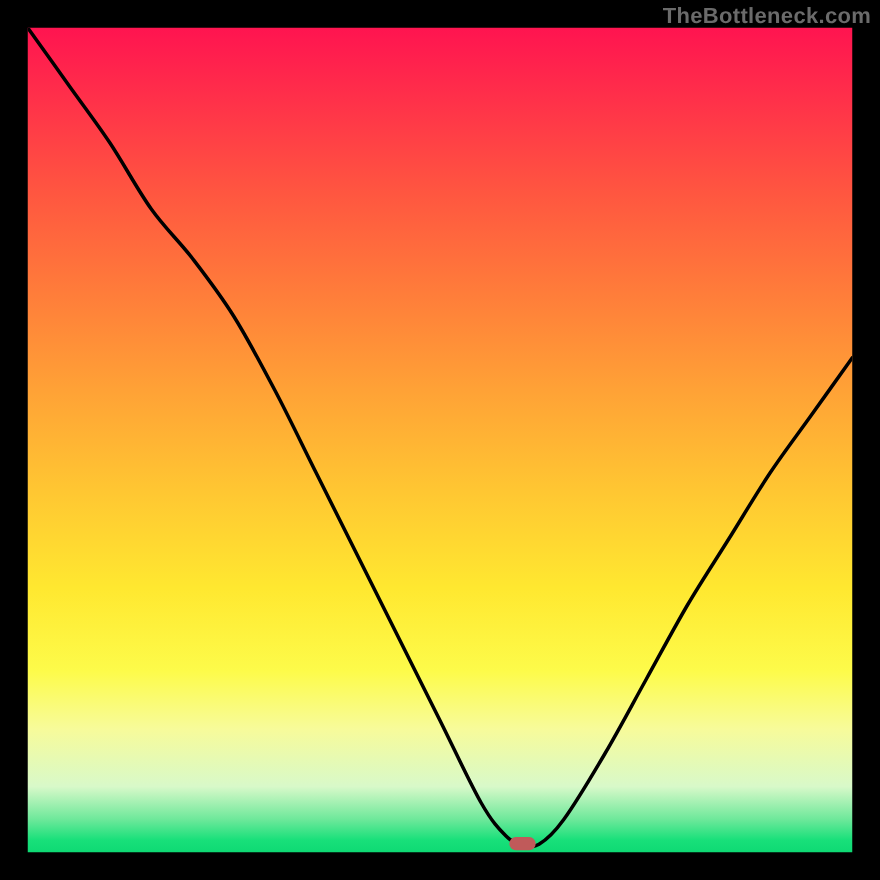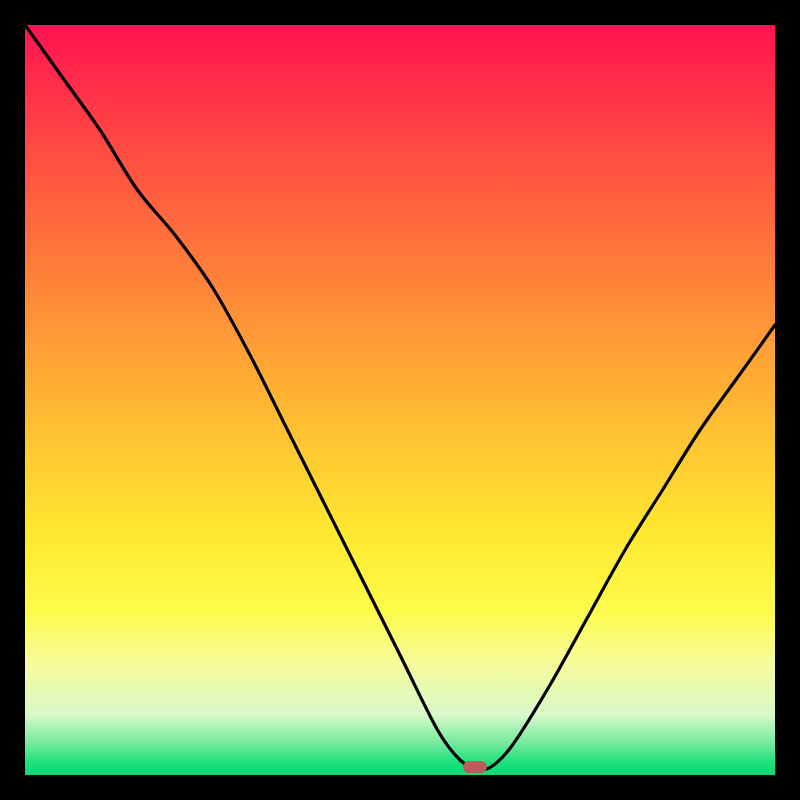--- a/index.html
+++ b/index.html
@@ -71,20 +71,21 @@
     font-weight: 600;
     color: #6b6b6b;
     letter-spacing: 0.3px;
   }
 </style>
 </head>
 <body>
 
 <div class="frame">
 
+  <div class="watermark">TheBottleneck.com</div>
 
   <div class="plot">
     <div class="gradient"></div>
 
     <svg class="curve" viewBox="0 0 750 750" preserveAspectRatio="none">
       <path id="curve-path" fill="none" stroke="#000" stroke-width="3.2" stroke-linecap="round" stroke-linejoin="round" d="M 0.0 0.0 C 6.3 8.7, 25.0 35.0, 37.5 52.5 C 50.0 70.0, 62.5 86.3, 75.0 105.0 C 87.5 123.8, 100.0 147.5, 112.5 165.0 C 125.0 182.5, 137.5 193.8, 150.0 210.0 C 162.5 226.3, 175.0 242.5, 187.5 262.5 C 200.0 282.5, 212.5 306.2, 225.0 330.0 C 237.5 353.7, 250.0 380.0, 262.5 405.0 C 275.0 430.0, 287.5 455.0, 300.0 480.0 C 312.5 505.0, 325.0 530.0, 337.5 555.0 C 350.0 580.0, 362.5 605.0, 375.0 630.0 C 387.5 655.0, 402.5 687.5, 412.5 705.0 C 422.5 722.5, 428.7 728.8, 435.0 735.0 C 441.2 741.3, 445.0 741.3, 450.0 742.5 C 455.0 743.8, 458.8 746.3, 465.0 742.5 C 471.3 738.8, 477.5 733.8, 487.5 720.0 C 497.5 706.3, 512.5 681.3, 525.0 660.0 C 537.5 638.8, 550.0 615.0, 562.5 592.5 C 575.0 570.0, 587.5 546.3, 600.0 525.0 C 612.5 503.8, 625.0 485.0, 637.5 465.0 C 650.0 445.0, 662.5 423.8, 675.0 405.0 C 687.5 386.3, 700.0 370.0, 712.5 352.5 C 725.0 335.0, 743.8 308.8, 750.0 300.0"></path>
     </svg>
 
     <div id="min-marker" class="marker" style="left: 450px; top: 741.75px; background: rgb(192, 90, 90);"></div>
   </div>

